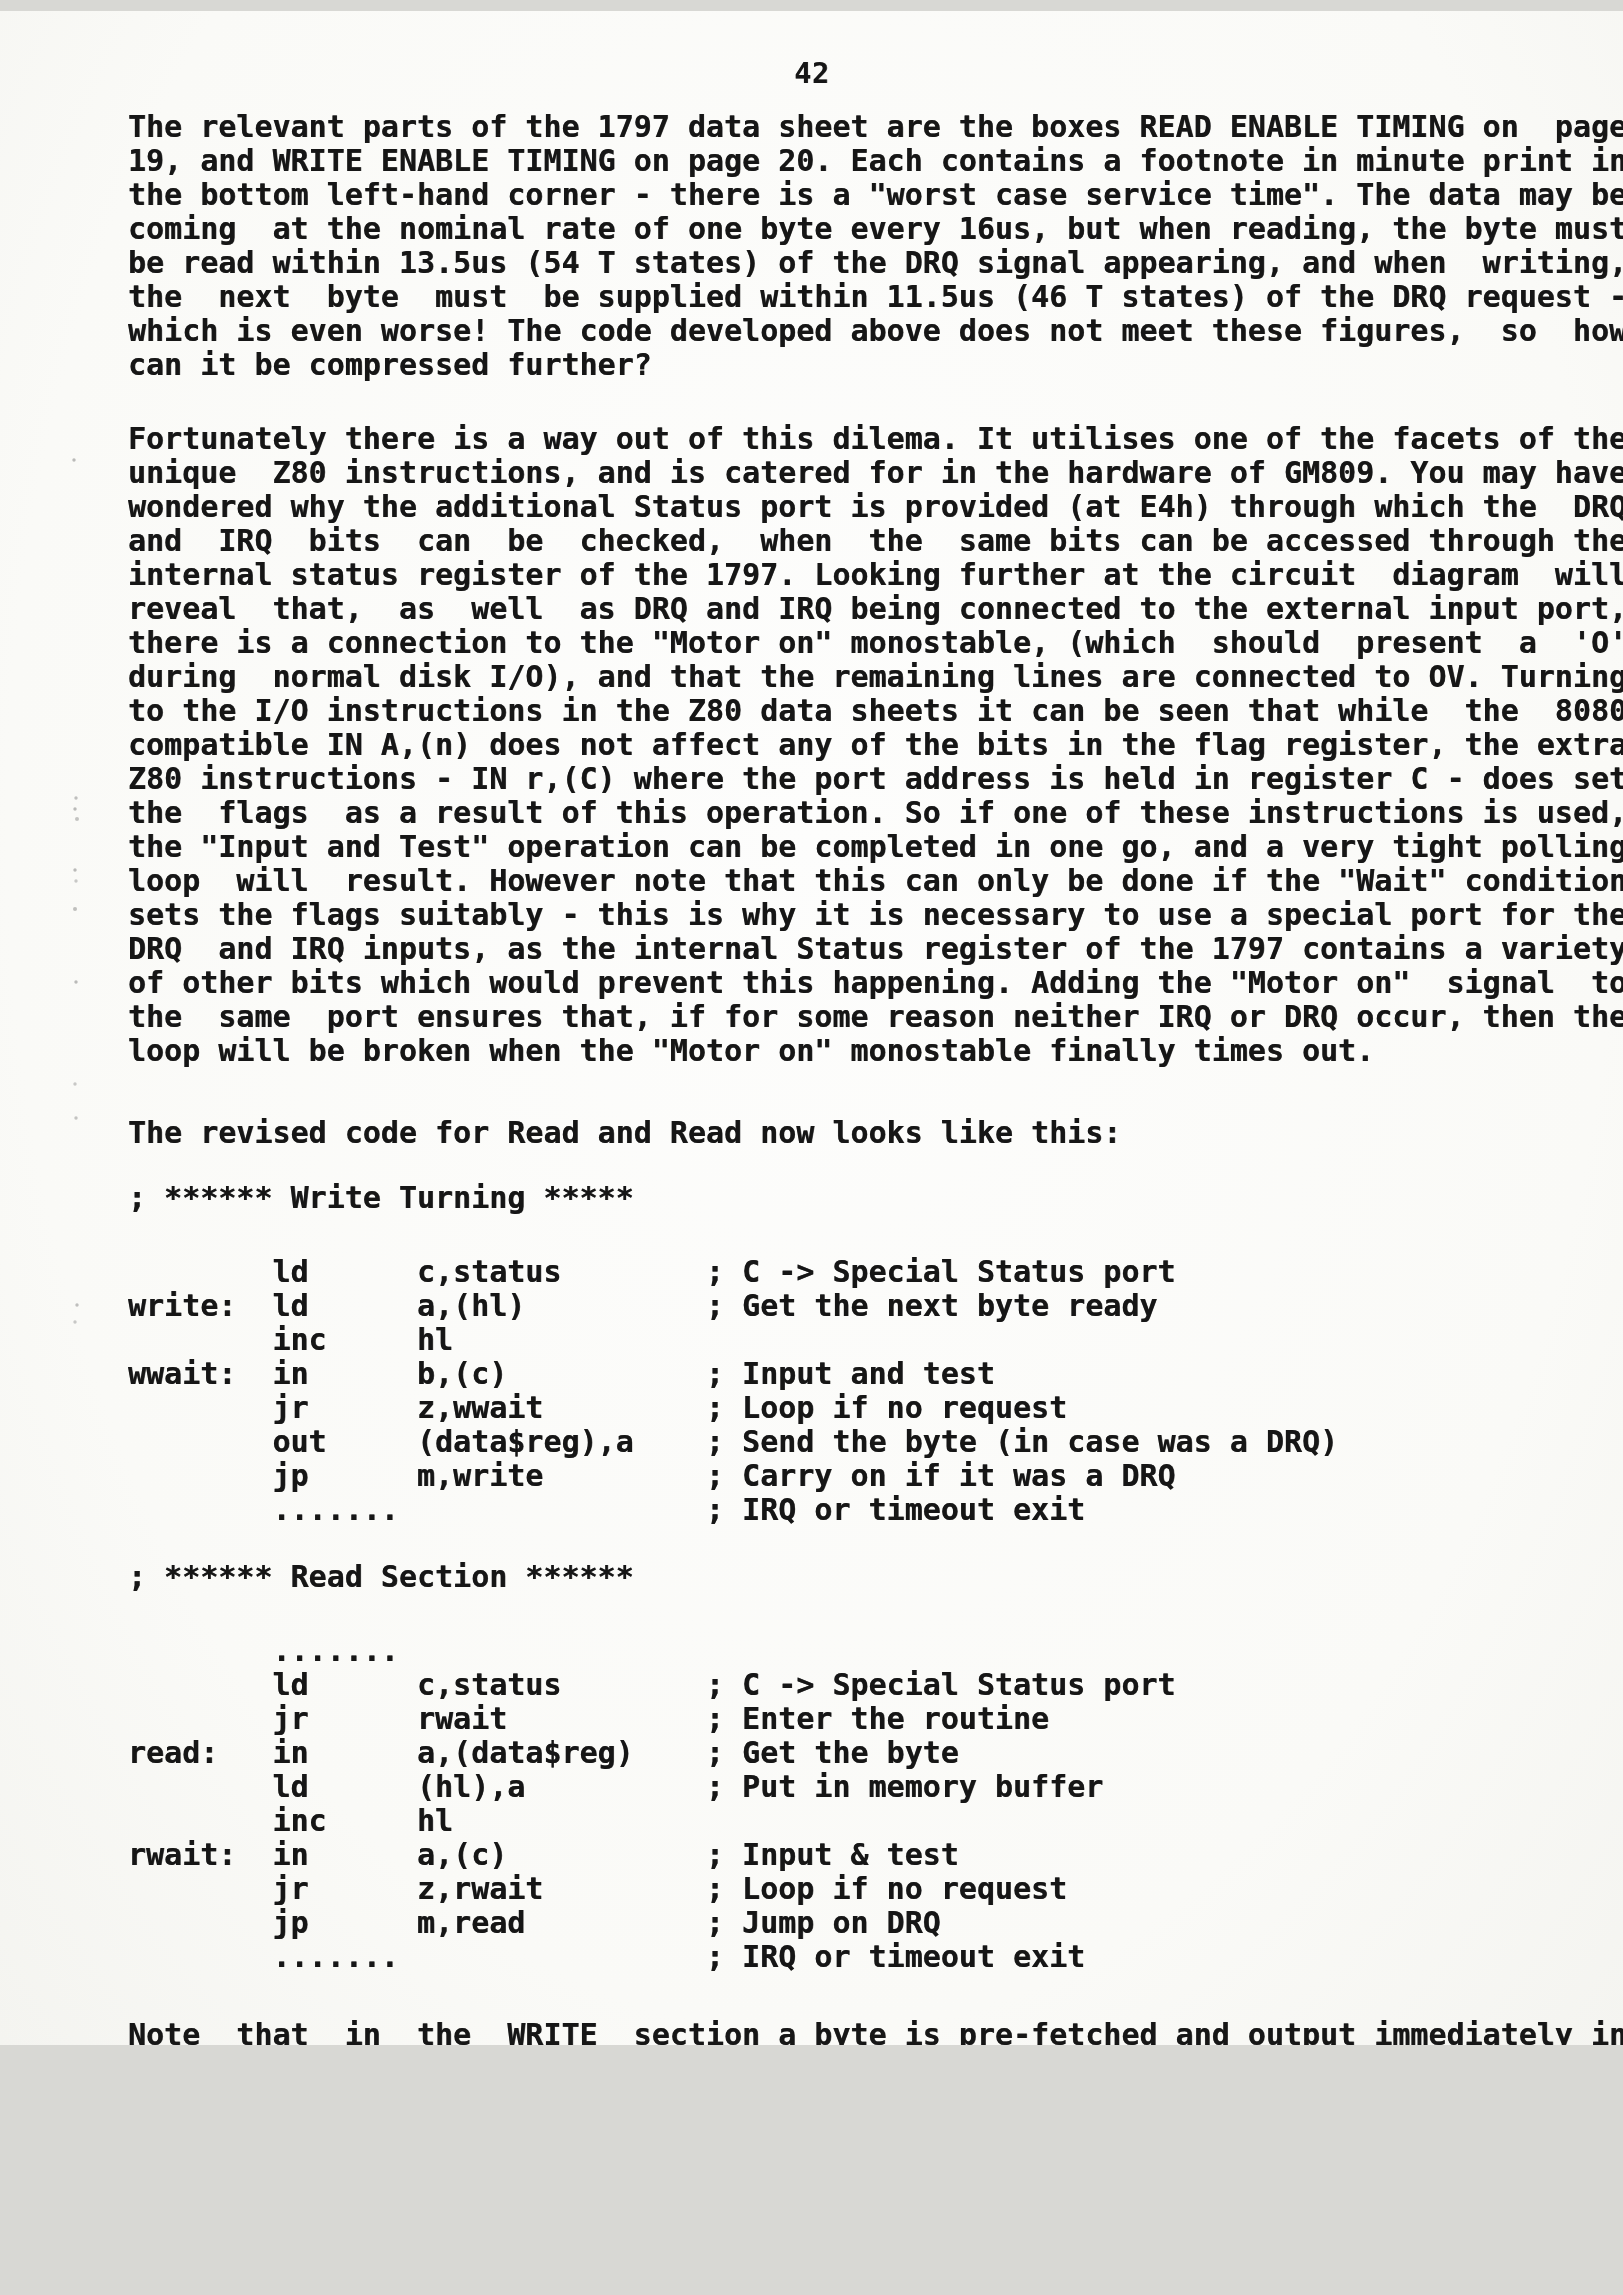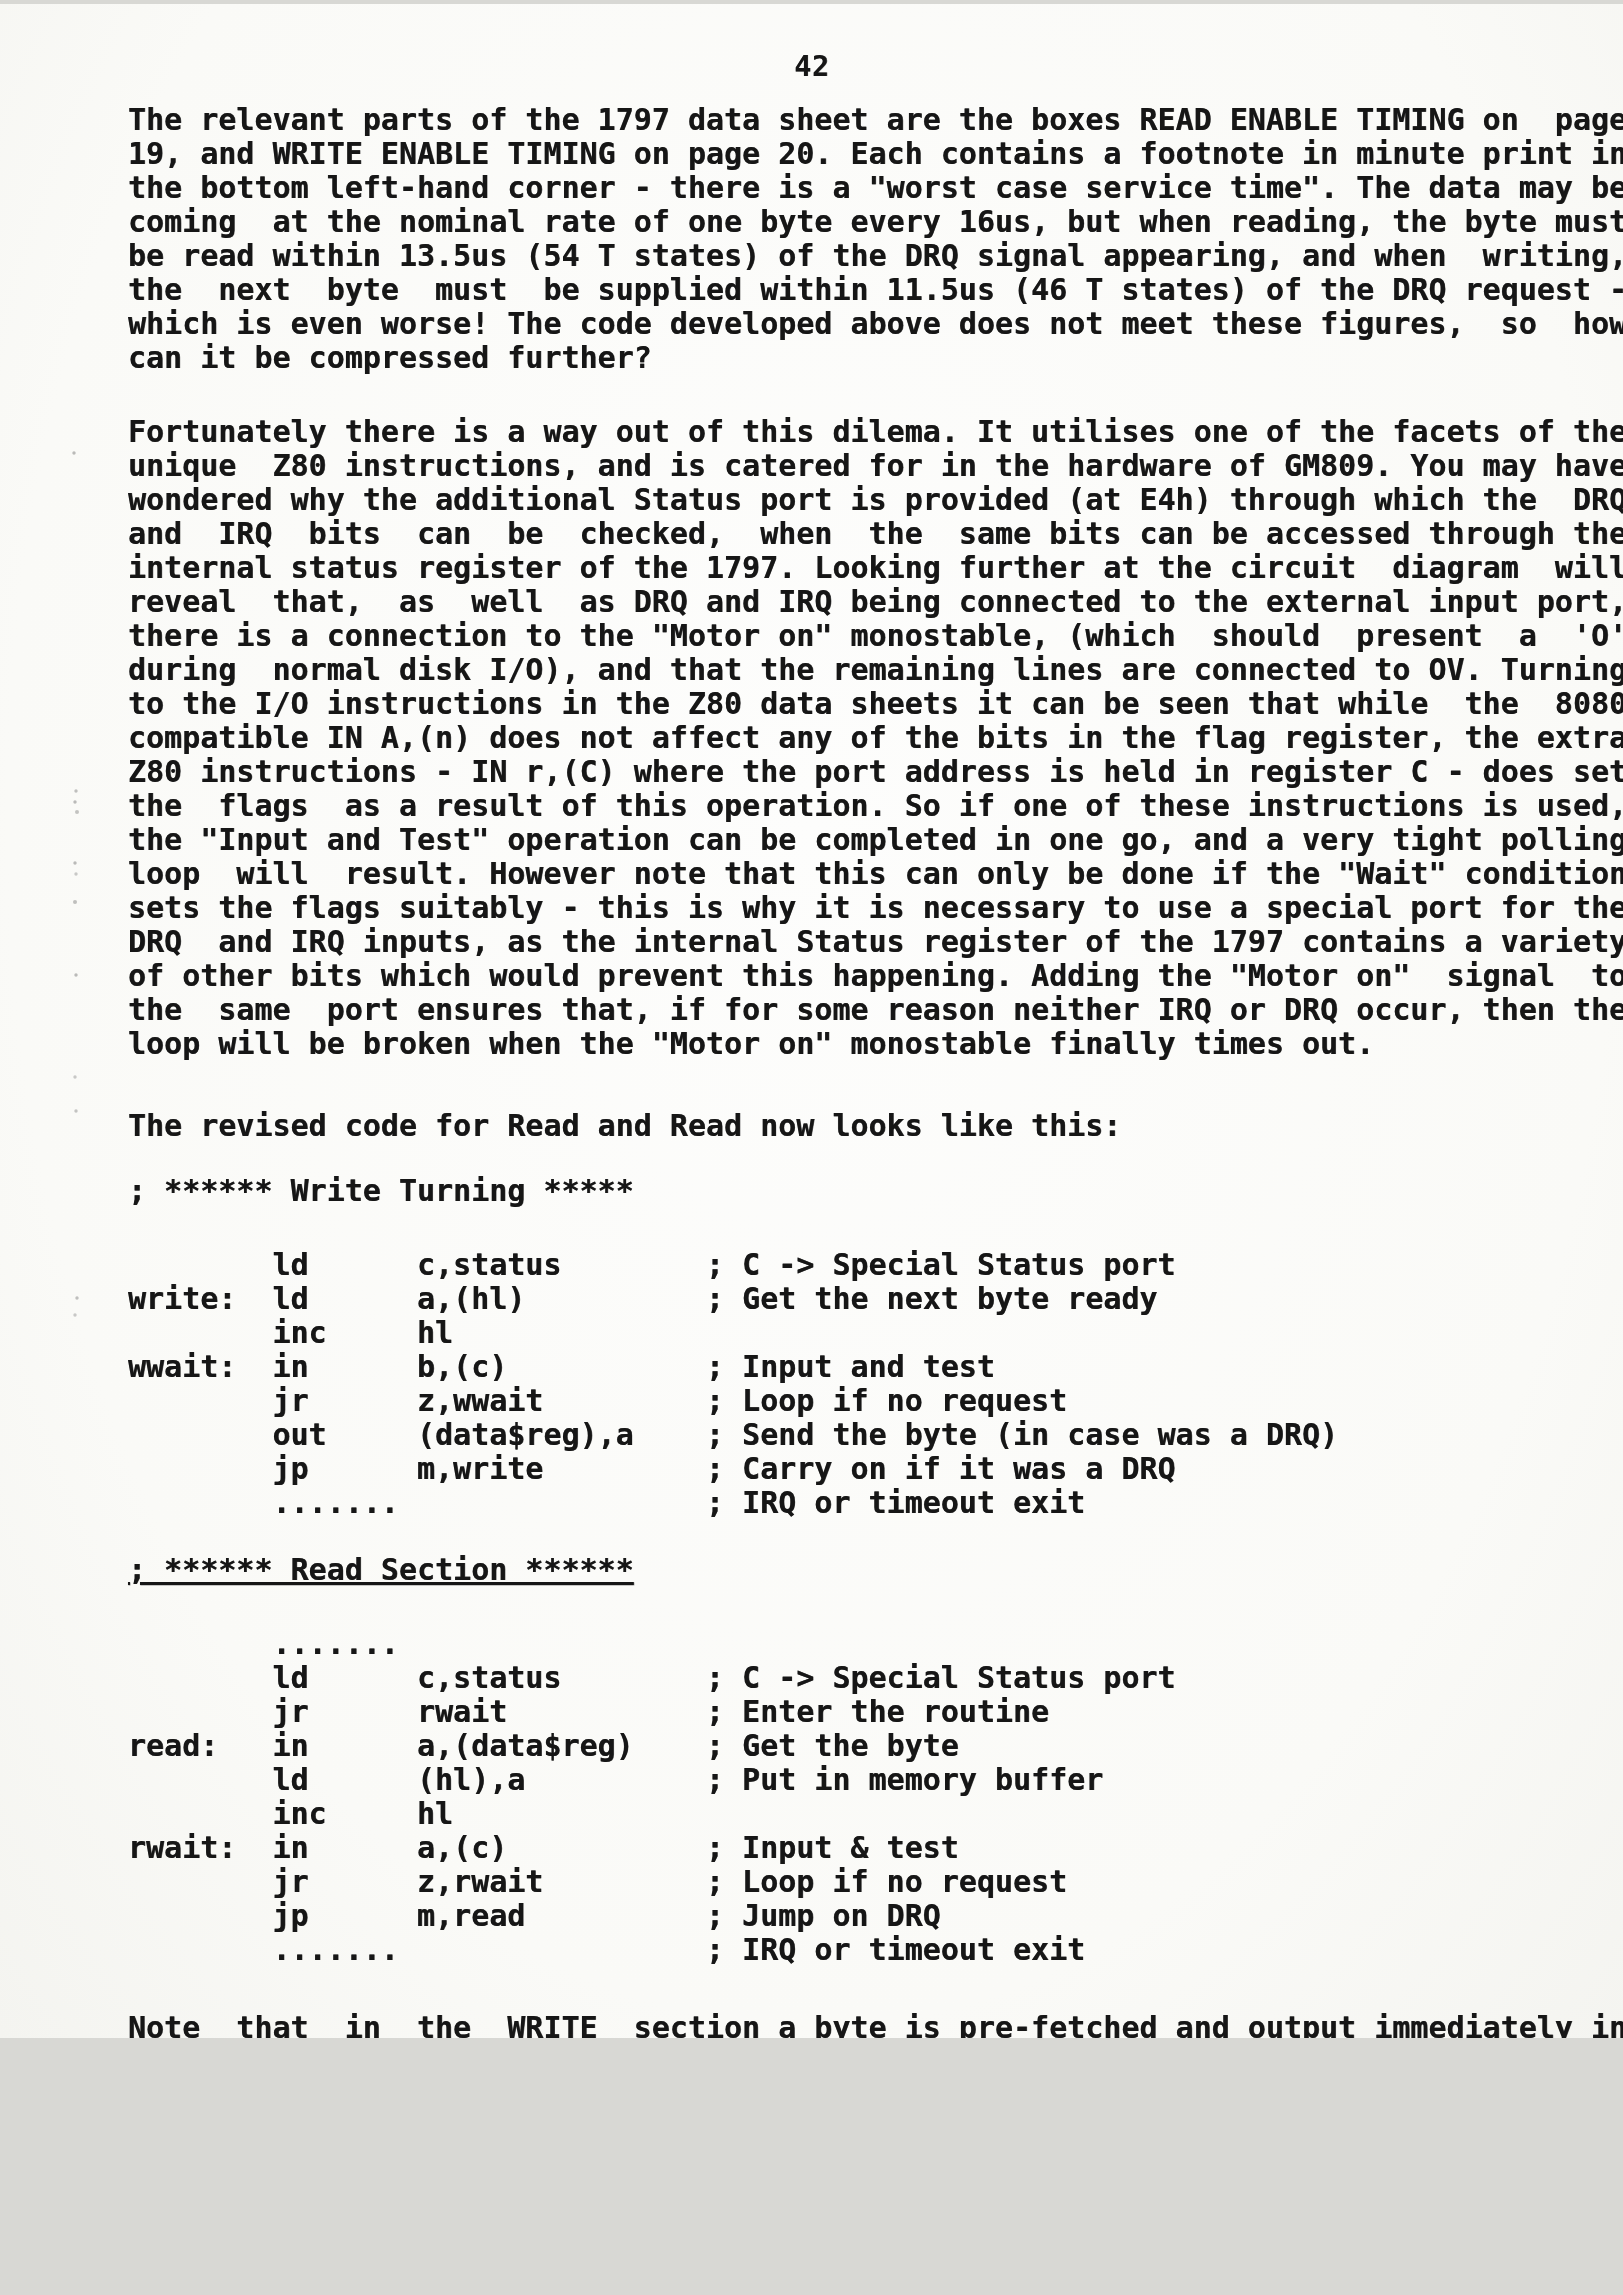--- a/index.html
+++ b/index.html
@@ -4,21 +4,21 @@
 <style>
   html, body {
     margin: 0;
     padding: 0;
     background: #d8d8d4;
   }
   .page {
     position: relative;
     width: 1624px;
     height: 2034px;
-    margin: 4px auto;
+    margin: 11px auto;
     background: #fcfcfa;
     background-image: radial-gradient(ellipse at 50% 40%, #fdfdfc 0%, #fafaf7 70%, #f4f4f0 100%);
     overflow: hidden;
     font-family: "DejaVu Sans Mono", "Liberation Mono", monospace;
     font-weight: 700;
     color: #161616;
   }
   .page-number {
     position: absolute;
     top: 46px;
@@ -44,21 +44,21 @@
     font-size: 30px;
     line-height: 34px;
     white-space: pre;
     text-shadow: 0.4px 0.4px 0.5px rgba(25,25,25,0.6), -0.1px 0 0.3px rgba(25,25,25,0.35);
   }
   .mt-p1 { margin-top: 99px !important; }
   .mt-p2 { margin-top: 40px  !important; }
   .mt-intro { margin-top: 48px !important; }
   .mt-whead { margin-top: 31px !important; }
   .mt-wcode { margin-top: 40px !important; }
-  .mt-rhead { margin-top: 33px !important; text-decoration: underline; }
+  .mt-rhead { margin-top: 33px !important; }
   .mt-rcode { margin-top: 40px !important; }
   .mt-note { margin-top: 44px !important; }
   .scan-specks {
     position: absolute;
     top: 0; left: 0;
     width: 2.1px; height: 2.1px;
     background: transparent;
     border-radius: 50%;
     box-shadow:
       73px 448px 0 0.7px rgba(40,40,40,0.30),

